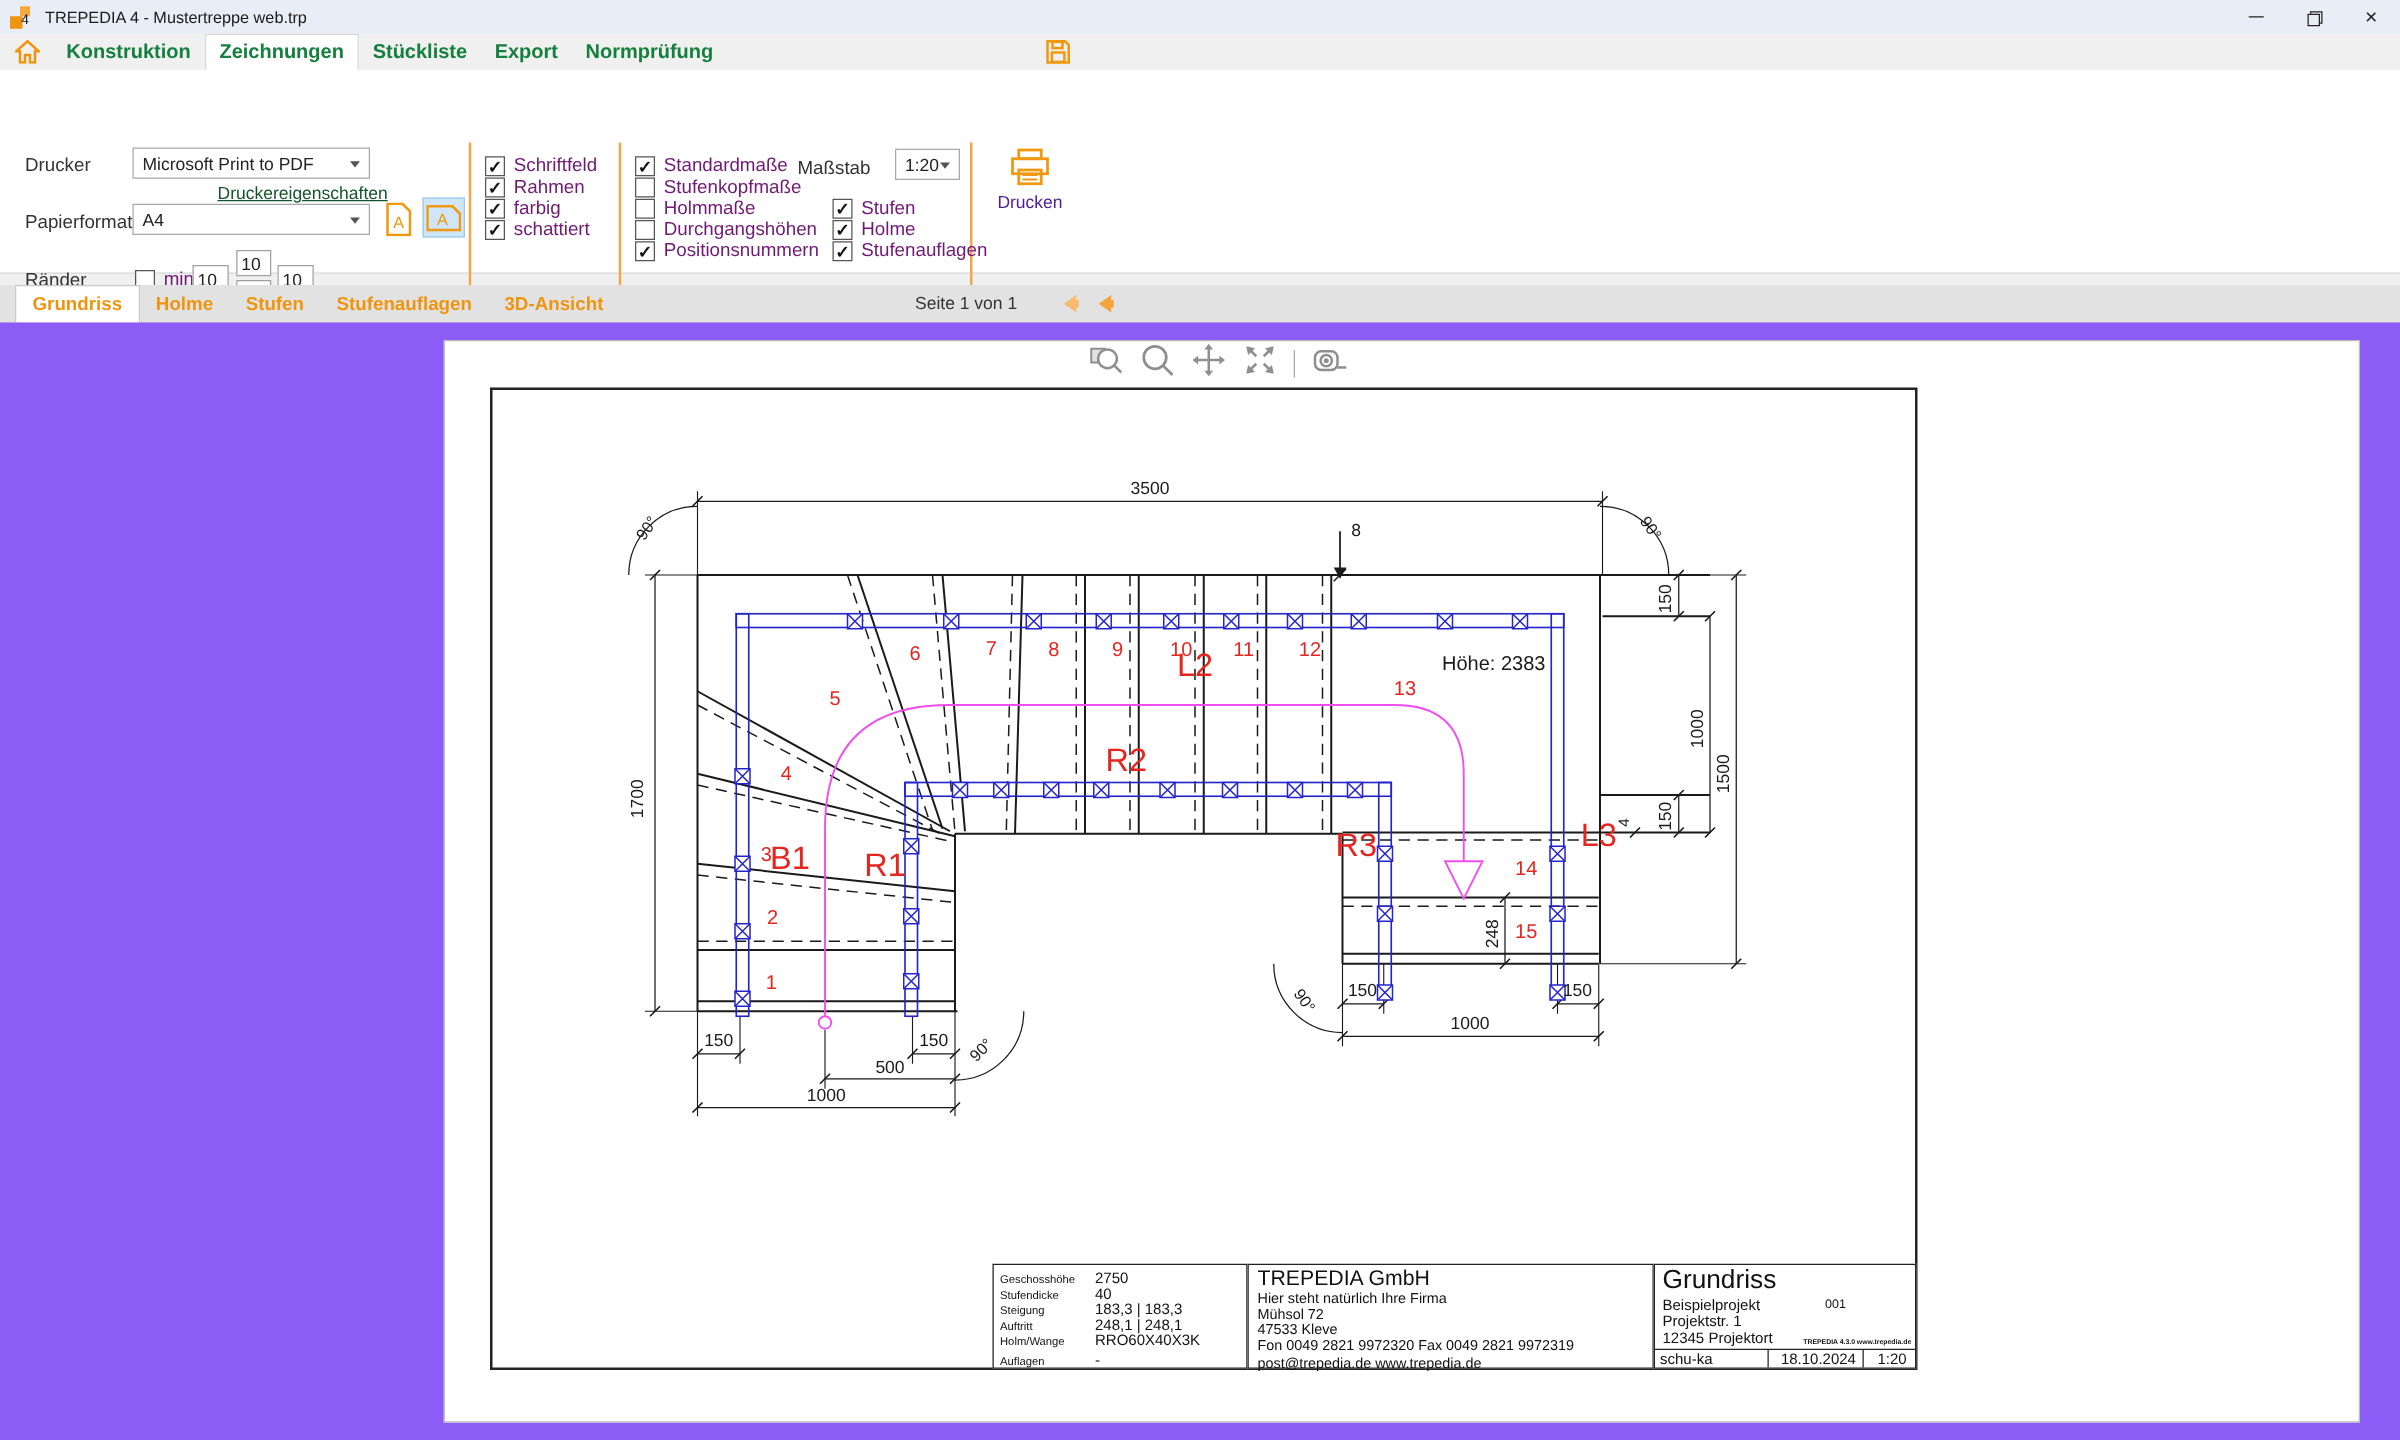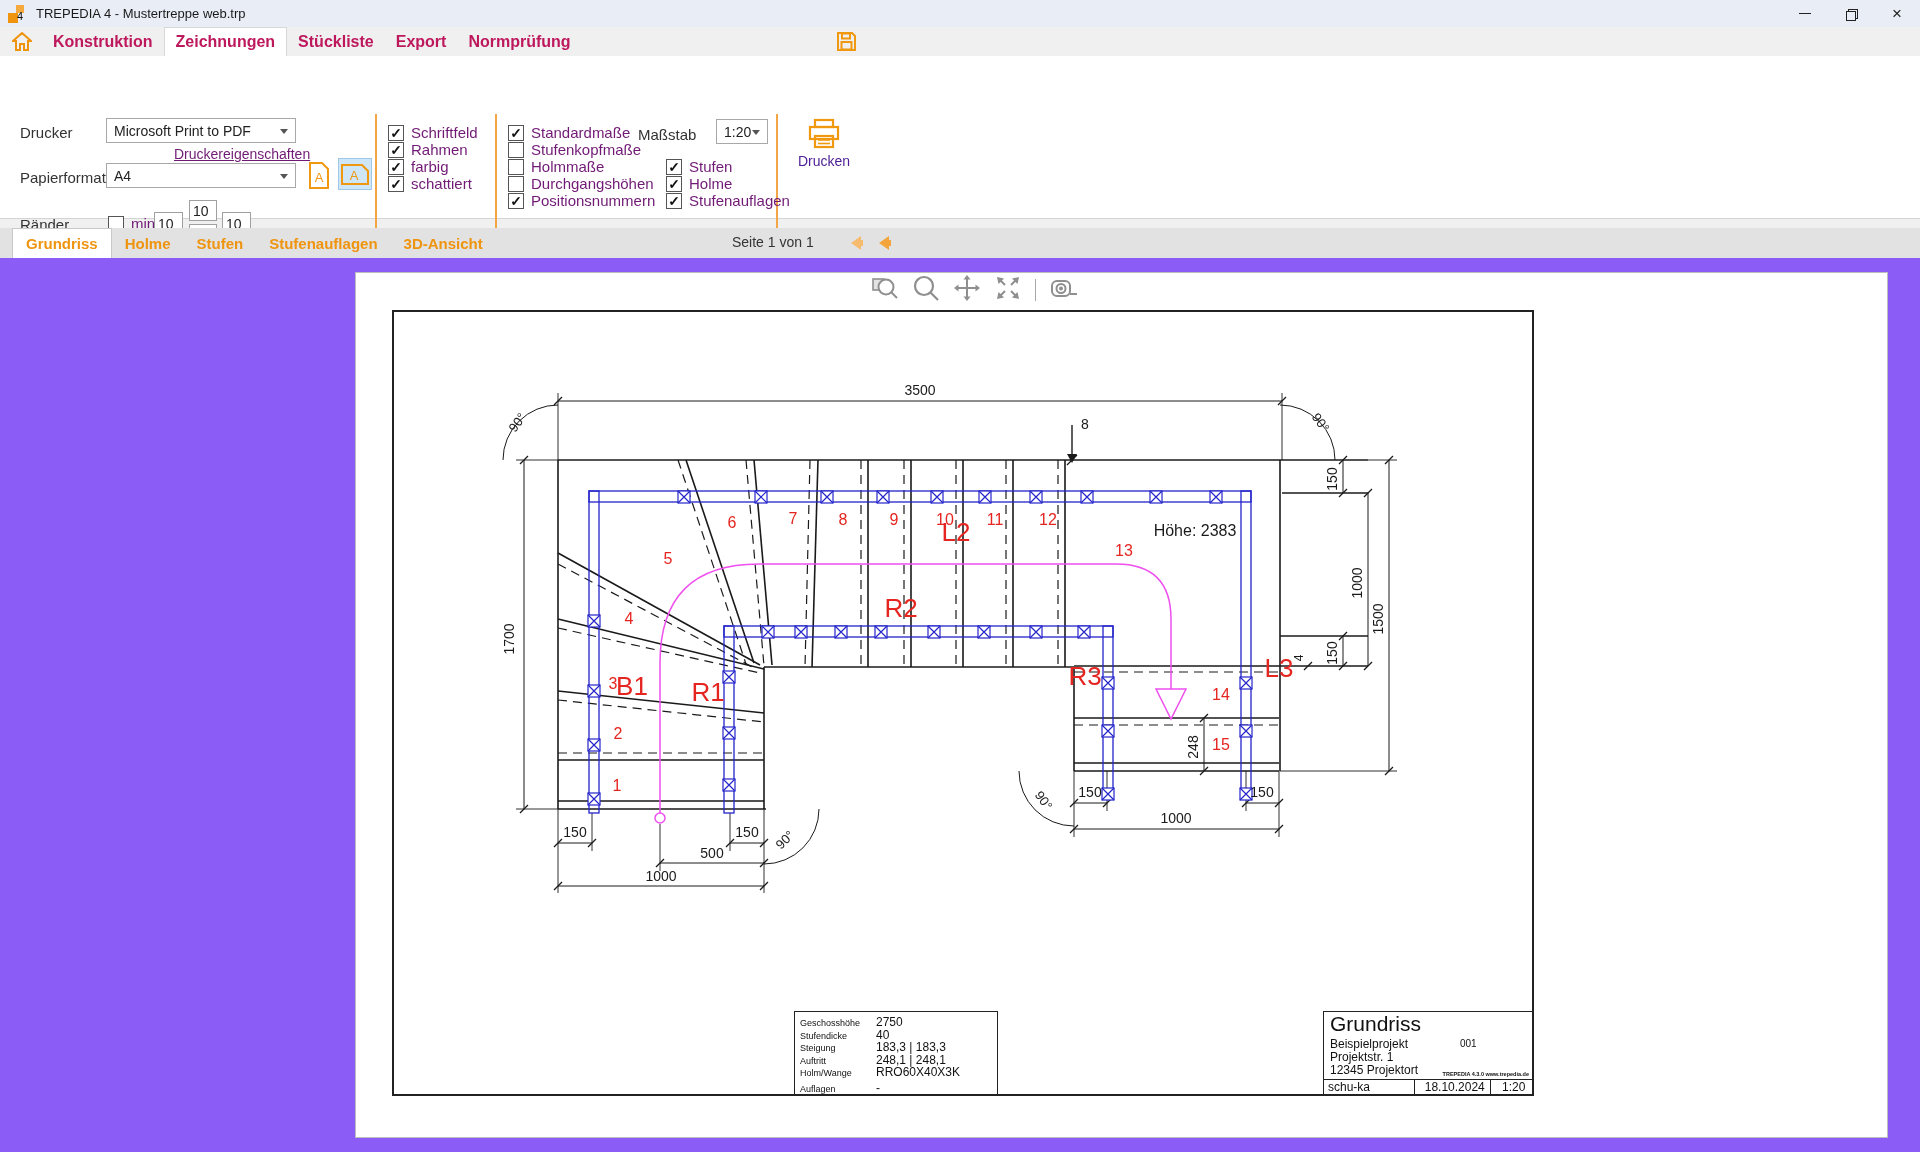--- a/index.html
+++ b/index.html
@@ -12,33 +12,33 @@
   .applogo .n{position:absolute;left:9px;top:5px;font-size:11px;color:#111;}
   .winbtns{margin-left:auto;display:flex;height:100%;}
   .winbtn{width:46px;height:27px;display:flex;align-items:center;justify-content:center;color:#222;}
   .minglyph{width:12px;height:0;border-top:1.4px solid #222;display:block;}
   .restglyph{position:relative;width:10px;height:10px;display:block;}
   .restglyph:before{content:"";position:absolute;left:2px;top:0;width:8px;height:8px;border:1.2px solid #222;}
   .restglyph:after{content:"";position:absolute;left:0;top:2px;width:8px;height:8px;border:1.2px solid #222;background:#e9eef6;}
   .closeglyph{font-size:17px;line-height:1;}
   .menubar{position:absolute;left:0;top:27px;width:1920px;height:29px;background:#f0f0f0;
     display:flex;align-items:stretch;}
-  .menutab{display:flex;align-items:center;padding:0 11px;color:#be185d;font-weight:bold;font-size:16px;}
+  .menutab{display:flex;align-items:center;padding:0 11px;color:#15803d;font-weight:bold;font-size:16px;}
   .menutab.active{background:#ffffff;border:1px solid #d8d8d8;border-bottom:none;}
   .homeicon{display:flex;align-items:center;padding:0 10px 0 12px;}
   .saveicon{position:absolute;left:836px;top:4px;}
   .ribbon{position:absolute;left:0;top:56px;width:1920px;height:162px;background:#ffffff;
     border-bottom:1px solid #d4d4d4;font-size:15px;color:#333;}
   .ribbon .abs{position:absolute;}
   .rlabel{color:#333;}
   .dd{position:absolute;background:#fff;border:1px solid #a8a8a8;display:flex;align-items:center;
     padding:0 20px 0 7px;font-size:14px;color:#222;box-sizing:border-box;}
   .dd:after{content:"";position:absolute;right:7px;top:10px;border-left:4px solid transparent;
     border-right:4px solid transparent;border-top:5px solid #555;}
-  .link{color:#701a75;text-decoration:underline;font-size:14px;}
+  .link{color:#14532d;text-decoration:underline;font-size:14px;}
   .cb{display:inline-flex;width:16px;height:16px;border:1px solid #555;background:#fff;
     align-items:center;justify-content:center;font-size:14px;font-weight:bold;color:#111;box-sizing:border-box;}
   .cbrow{position:absolute;display:flex;align-items:center;gap:7px;}
   .cbrow .cblabel{font-size:15px;color:#701a75;white-space:nowrap;}
   .tinput{position:absolute;border:1px solid #a0a0a0;font-size:14px;color:#222;padding:0 3px;
     box-sizing:border-box;font-family:"Liberation Sans",sans-serif;background:#fff;}
   .vsep{position:absolute;top:58px;width:2px;height:152px;background:#f2a646;}
   .grouplabel{position:absolute;top:196px;color:#ef940f;font-weight:bold;font-size:14px;}
   .orientbtn{position:absolute;display:flex;align-items:center;justify-content:center;box-sizing:border-box;}
   .orientbtn.sel{background:#cfe6f8;border:1px solid #9ec7e8;}
@@ -500,20 +500,28 @@
     <div class="prow">
           <span class="pl">Holm/Wange</span>
           <span class="pv">RRO60X40X3K</span>
         </div>
     <div class="prow last">
           <span class="pl">Auflagen</span>
           <span class="pv">-</span>
         </div>
   </div>
 
+  <div class="tb-box tb-company">
+    <div class="cname">TREPEDIA GmbH</div>
+    <div class="cline">Hier steht natürlich Ihre Firma</div>
+    <div class="cline">Mühsol 72</div>
+    <div class="cline">47533 Kleve</div>
+    <div class="cline">Fon 0049 2821 9972320  Fax 0049 2821 9972319</div>
+    <div class="cline clast">post@trepedia.de  www.trepedia.de</div>
+  </div>
 
   <div class="tb-box tb-sheet">
     <div class="stitle">Grundriss</div>
     <div class="sline" style="top:25px">Beispielprojekt</div>
     <div class="snum">001</div>
     <div class="sline" style="top:38px">Projektstr. 1</div>
     <div class="sline" style="top:51px">12345 Projektort</div>
     <div class="sver">TREPEDIA 4.3.0  www.trepedia.de</div>
     <div class="srow">
       <span class="scell sc1">schu-ka</span>

